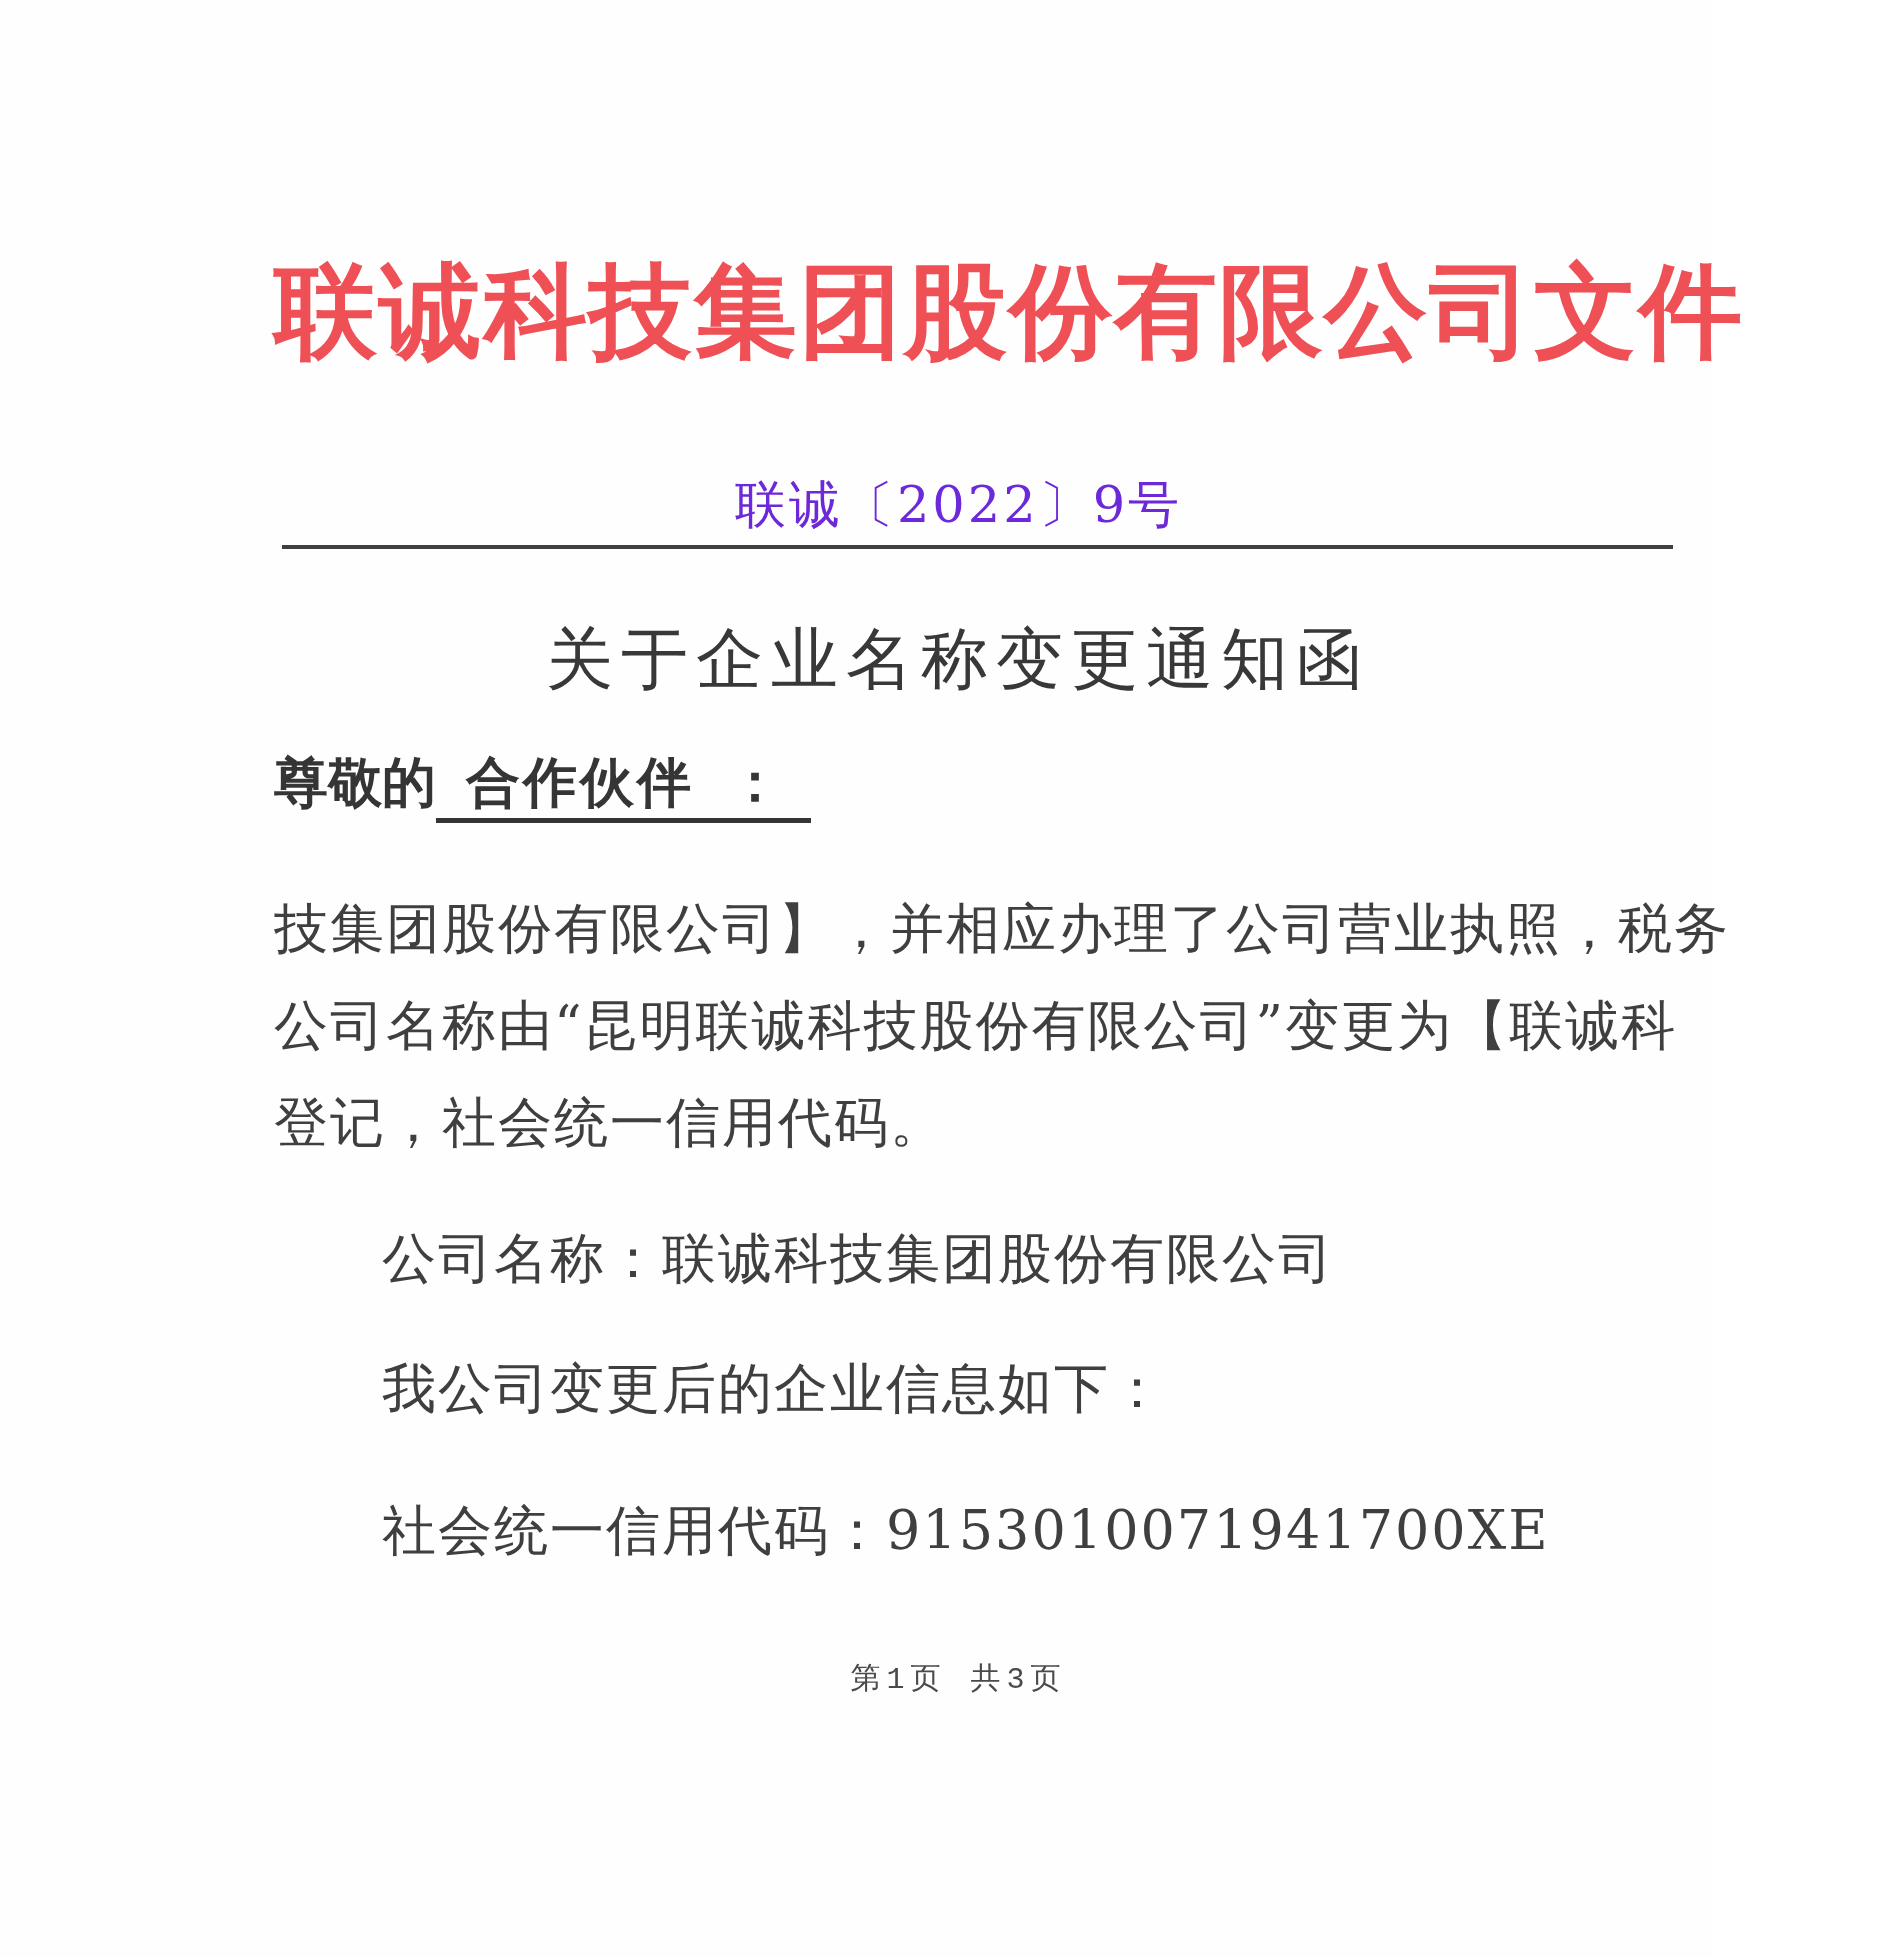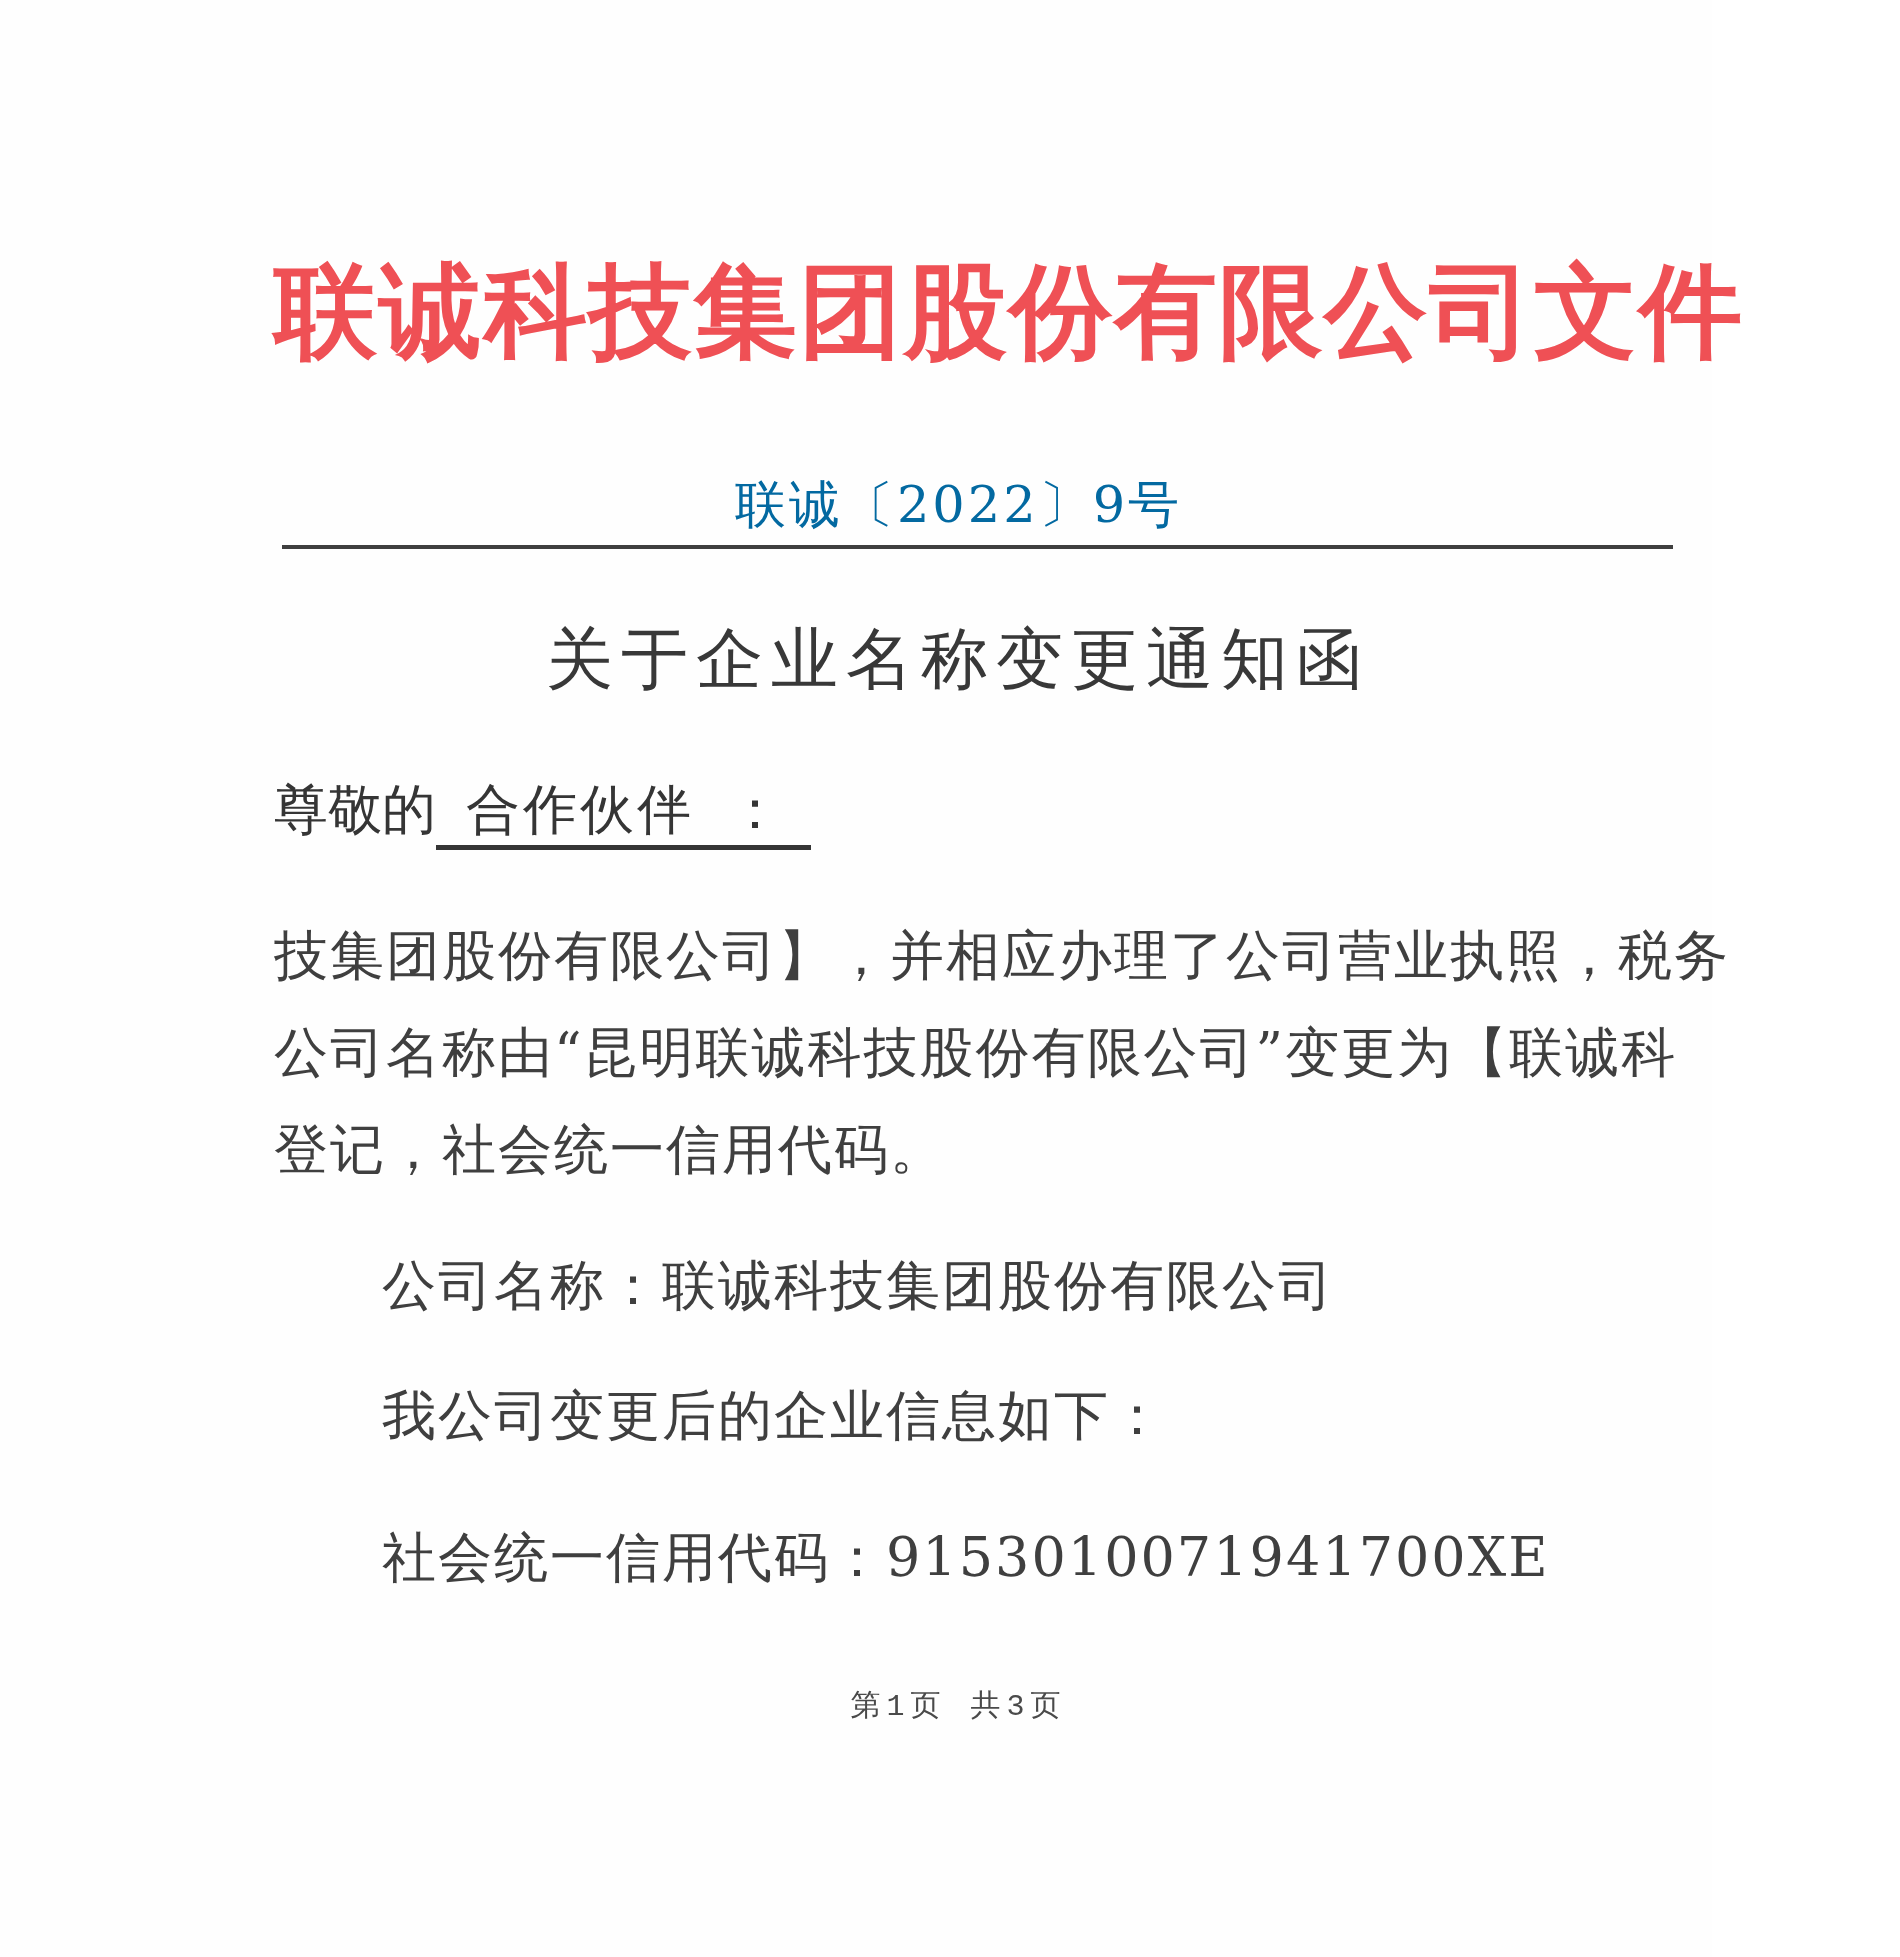--- a/index.html
+++ b/index.html
@@ -32,21 +32,21 @@
     white-space: nowrap;
   }
 
   
   .doc-number {
     margin-top: 95px;
     font-family: "DejaVu Serif", serif;
     font-size: 51px;
     line-height: 69px;
     letter-spacing: 3px;
-    color: #0369a1;
+    color: #6d28d9;
     text-align: center;
     white-space: nowrap;
   }
 
   
   .rule {
     margin-top: 6px;
     margin-left: 8px;
     width: 1391px;
     height: 4px;
@@ -61,23 +61,23 @@
     font-size: 67px;
     line-height: 79px;
     letter-spacing: 8px;
     color: #383838;
     text-align: center;
     white-space: nowrap;
   }
 
   
   .salutation {
-    margin-top: 79px;
+    margin-top: 52px;
     font-family: "DejaVu Sans", sans-serif;
-    font-weight: 400;
+    font-weight: 700;
     font-size: 54px;
     line-height: 63px;
     color: #353535;
     white-space: nowrap;
   }
   .salutation .underlined {
     display: inline-block;
     border-bottom: 5px solid #353535;
     padding: 0 26px 4px 30px;
     letter-spacing: 3px;

